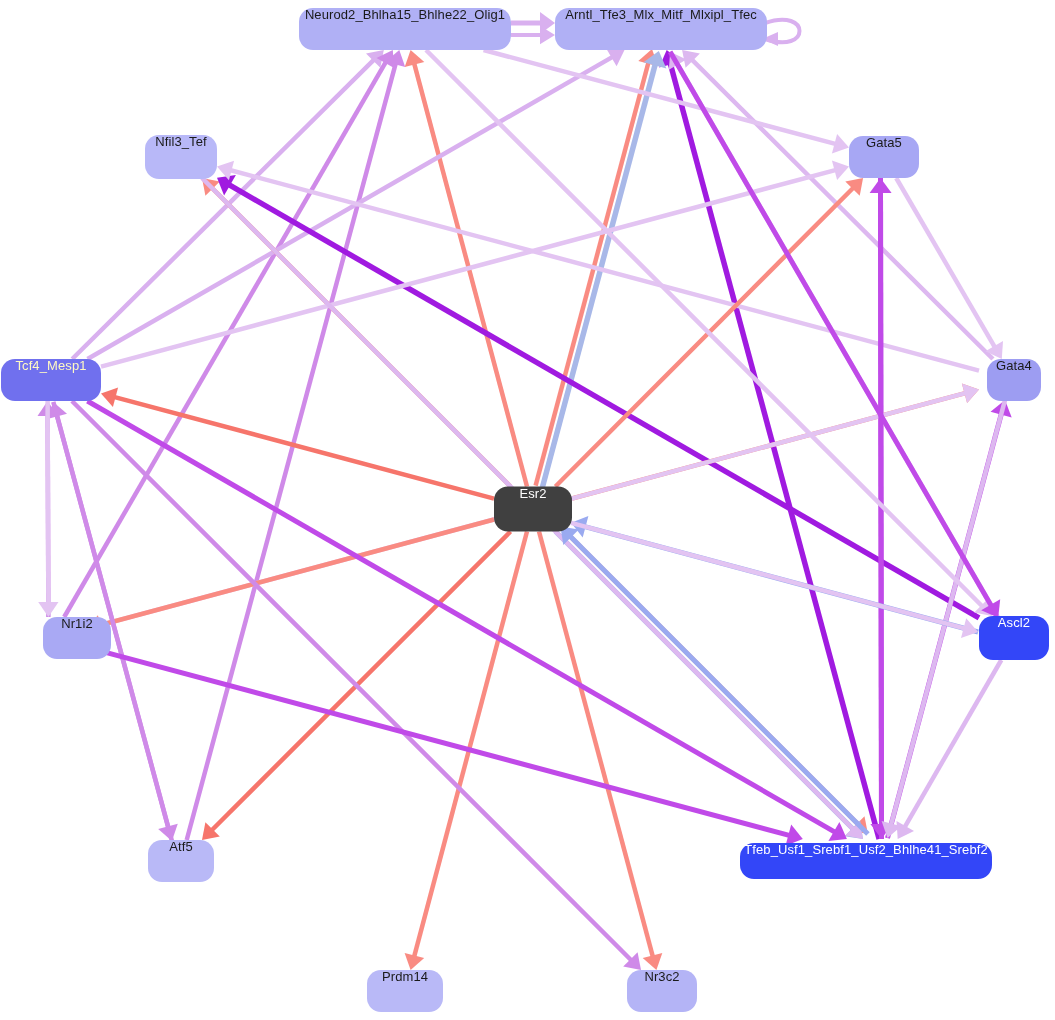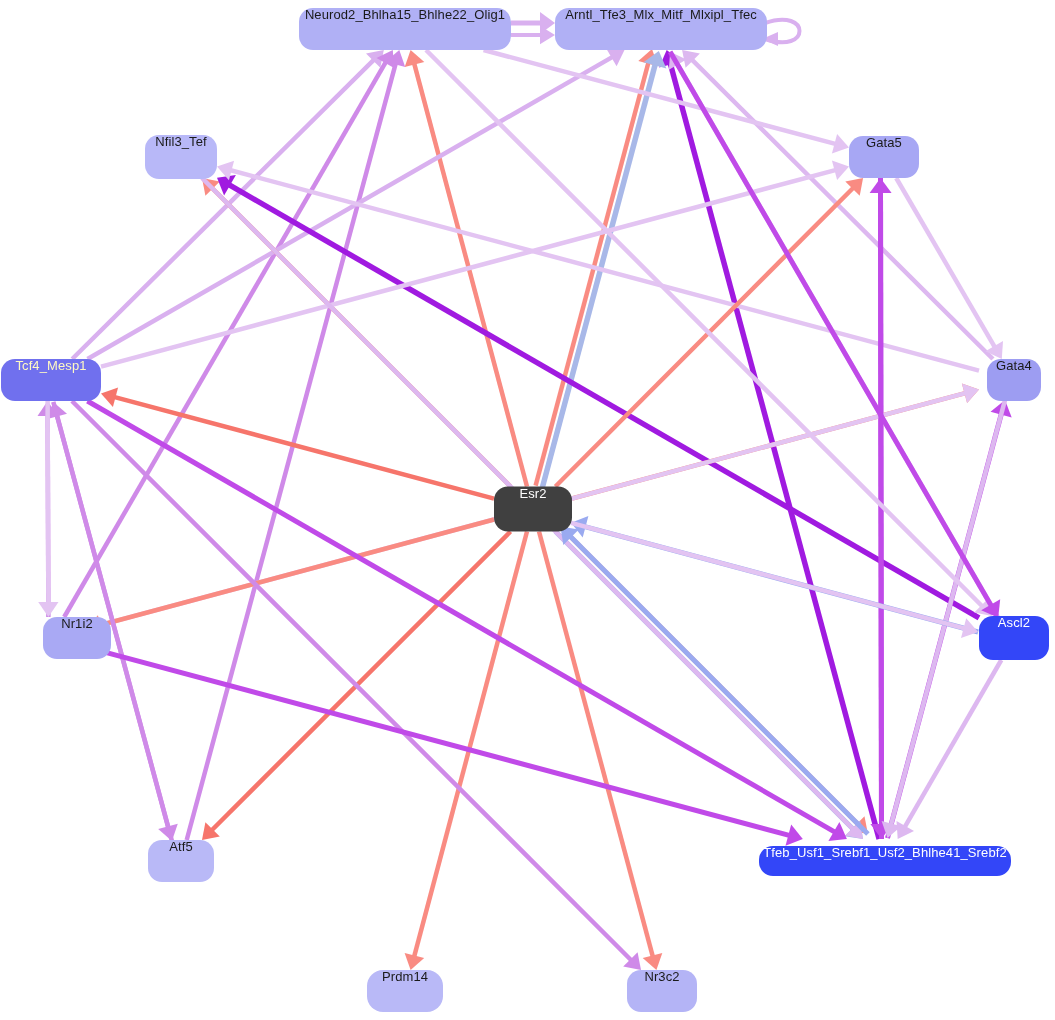--- a/index.html
+++ b/index.html
@@ -258,23 +258,23 @@
       </div>
       <div class="node" style="left: 52px; top: 638px; width: 68px; height: 42px; background: rgb(169, 169, 244); color: rgb(26, 26, 26); margin-left: 25px;">
         <span class="node-label">Nr1i2</span>
       </div>
       <div class="node" style="left: 1014px; top: 638px; width: 70px; height: 44px; background: rgb(51, 70, 248); color: rgb(255, 255, 255);">
         <span class="node-label">Ascl2</span>
       </div>
       <div class="node" style="left: 181px; top: 861px; width: 66px; height: 42px; background: rgb(185, 185, 247); color: rgb(26, 26, 26);">
         <span class="node-label">Atf5</span>
       </div>
-      <div class="node" style="left: 885px; top: 861px; width: 252px; height: 30px; background: rgb(51, 70, 248); color: rgb(255, 255, 255);">
+      <div class="node" style="left: 866px; top: 861px; width: 252px; height: 36px; background: rgb(51, 70, 248); color: rgb(255, 255, 255);">
         <span class="node-label">Tfeb_Usf1_Srebf1_Usf2_Bhlhe41_Srebf2</span>
       </div>
-      <div class="node" style="left: 405px; top: 991px; width: 76px; height: 42px; background: rgb(185, 185, 247); color: rgb(26, 26, 26); border-radius: 16px;">
+      <div class="node" style="left: 405px; top: 991px; width: 76px; height: 42px; background: rgb(185, 185, 247); color: rgb(26, 26, 26);">
         <span class="node-label">Prdm14</span>
       </div>
       <div class="node" style="left: 662px; top: 991px; width: 70px; height: 42px; background: rgb(180, 180, 246); color: rgb(26, 26, 26);">
         <span class="node-label">Nr3c2</span>
       </div>
     </div>
 </div>
 
 </body></html>

